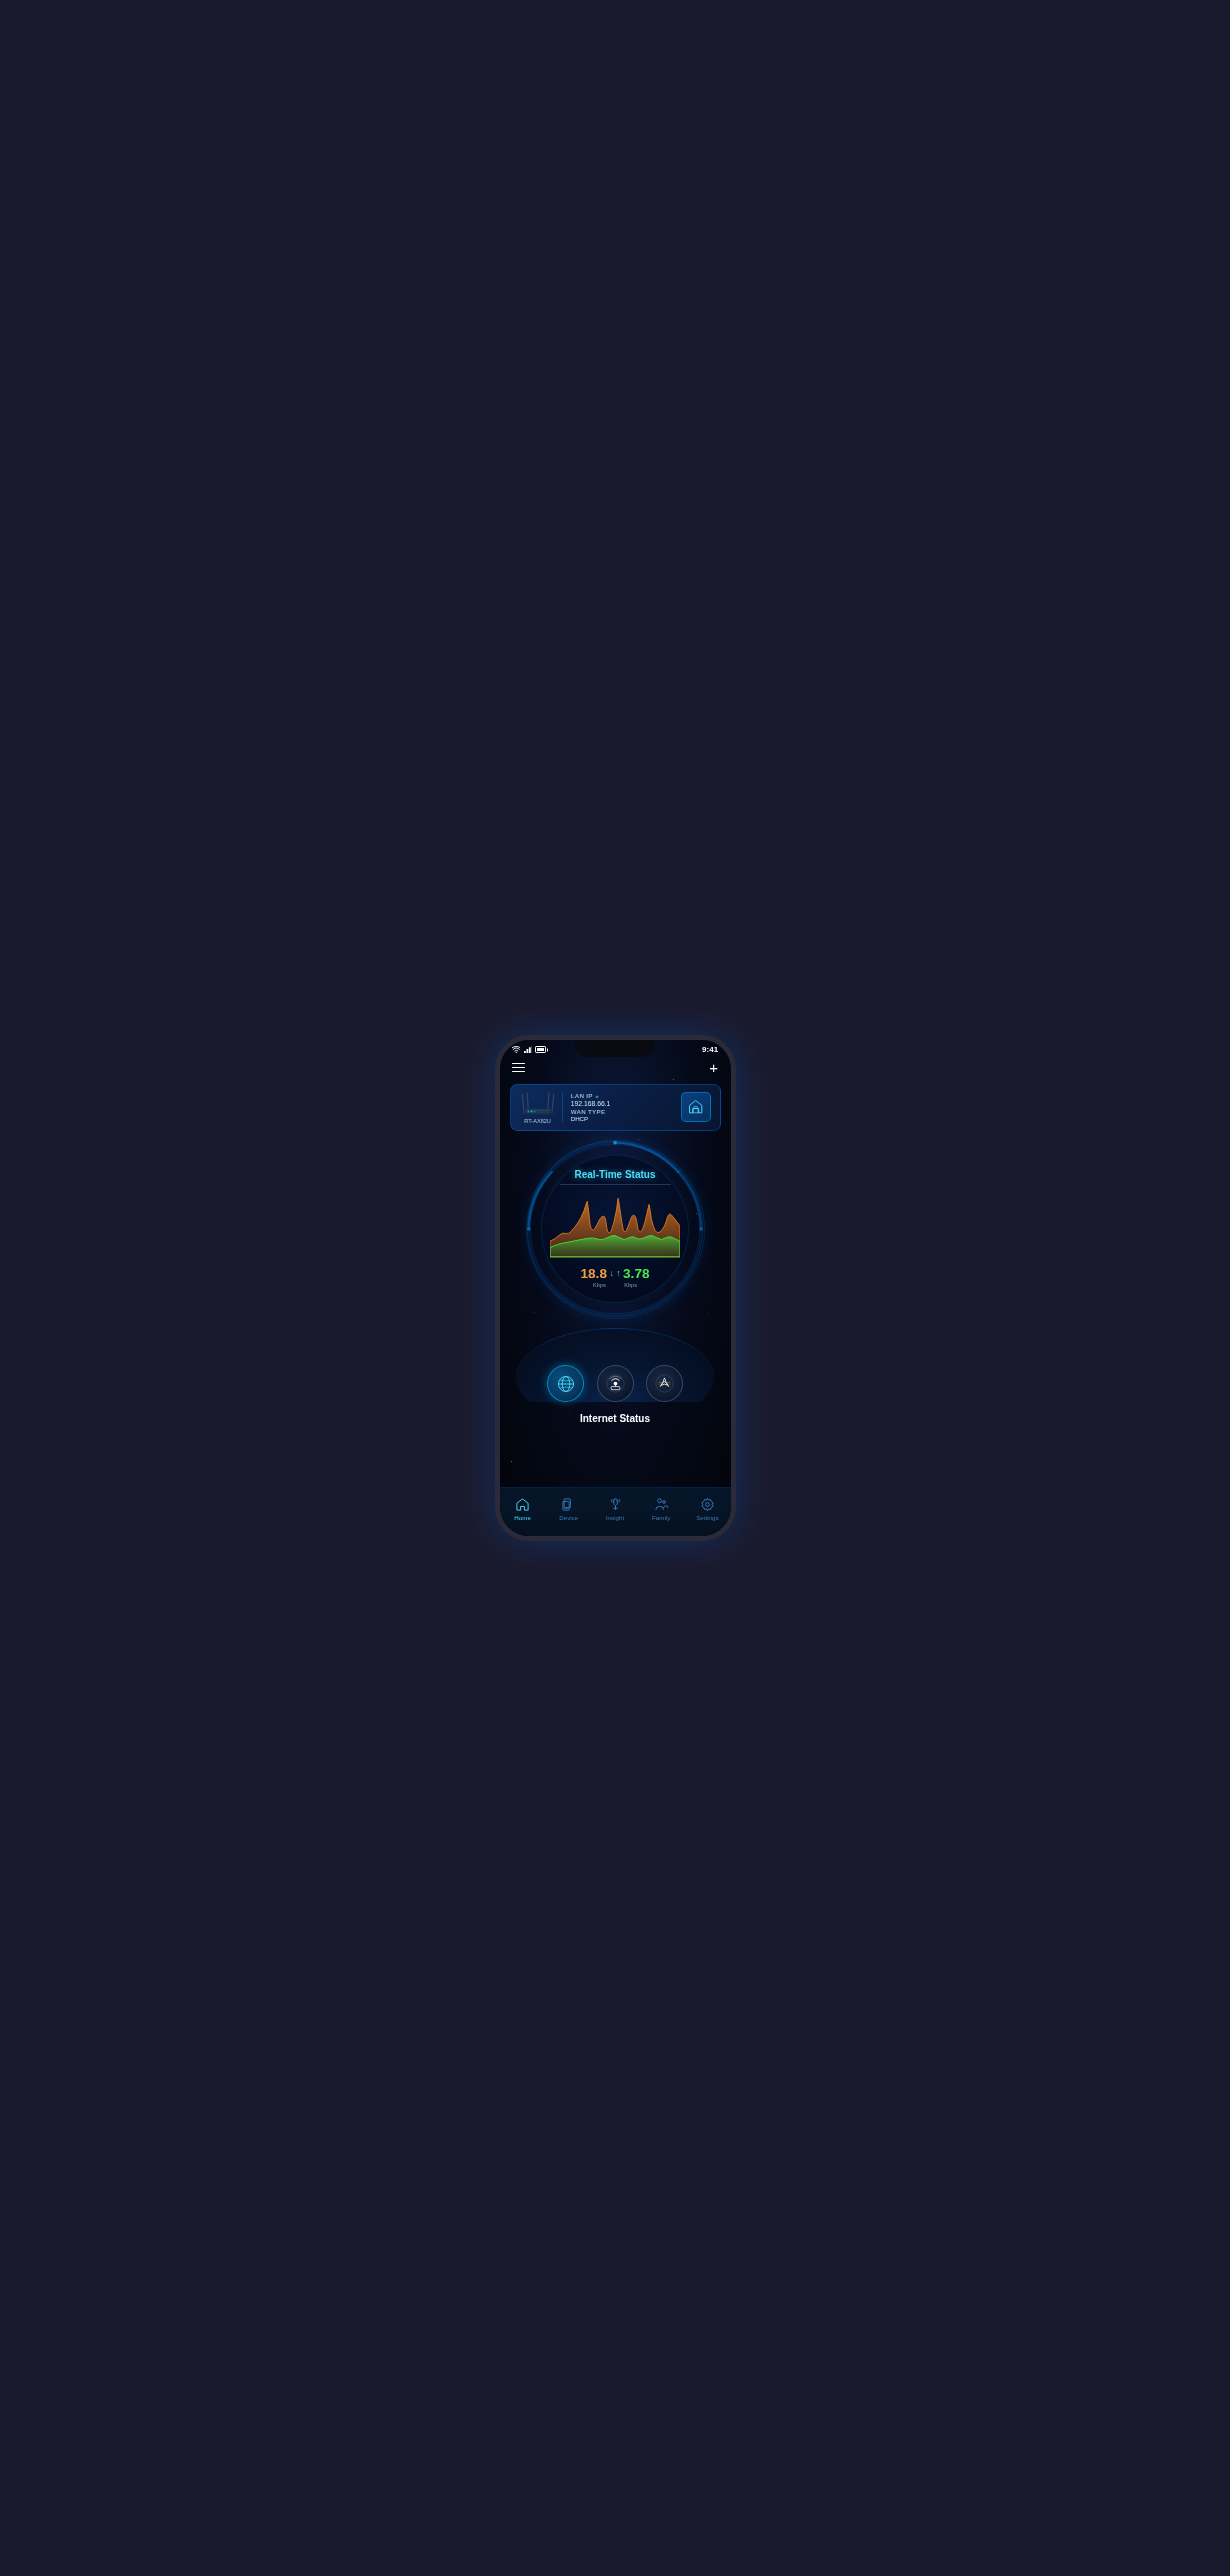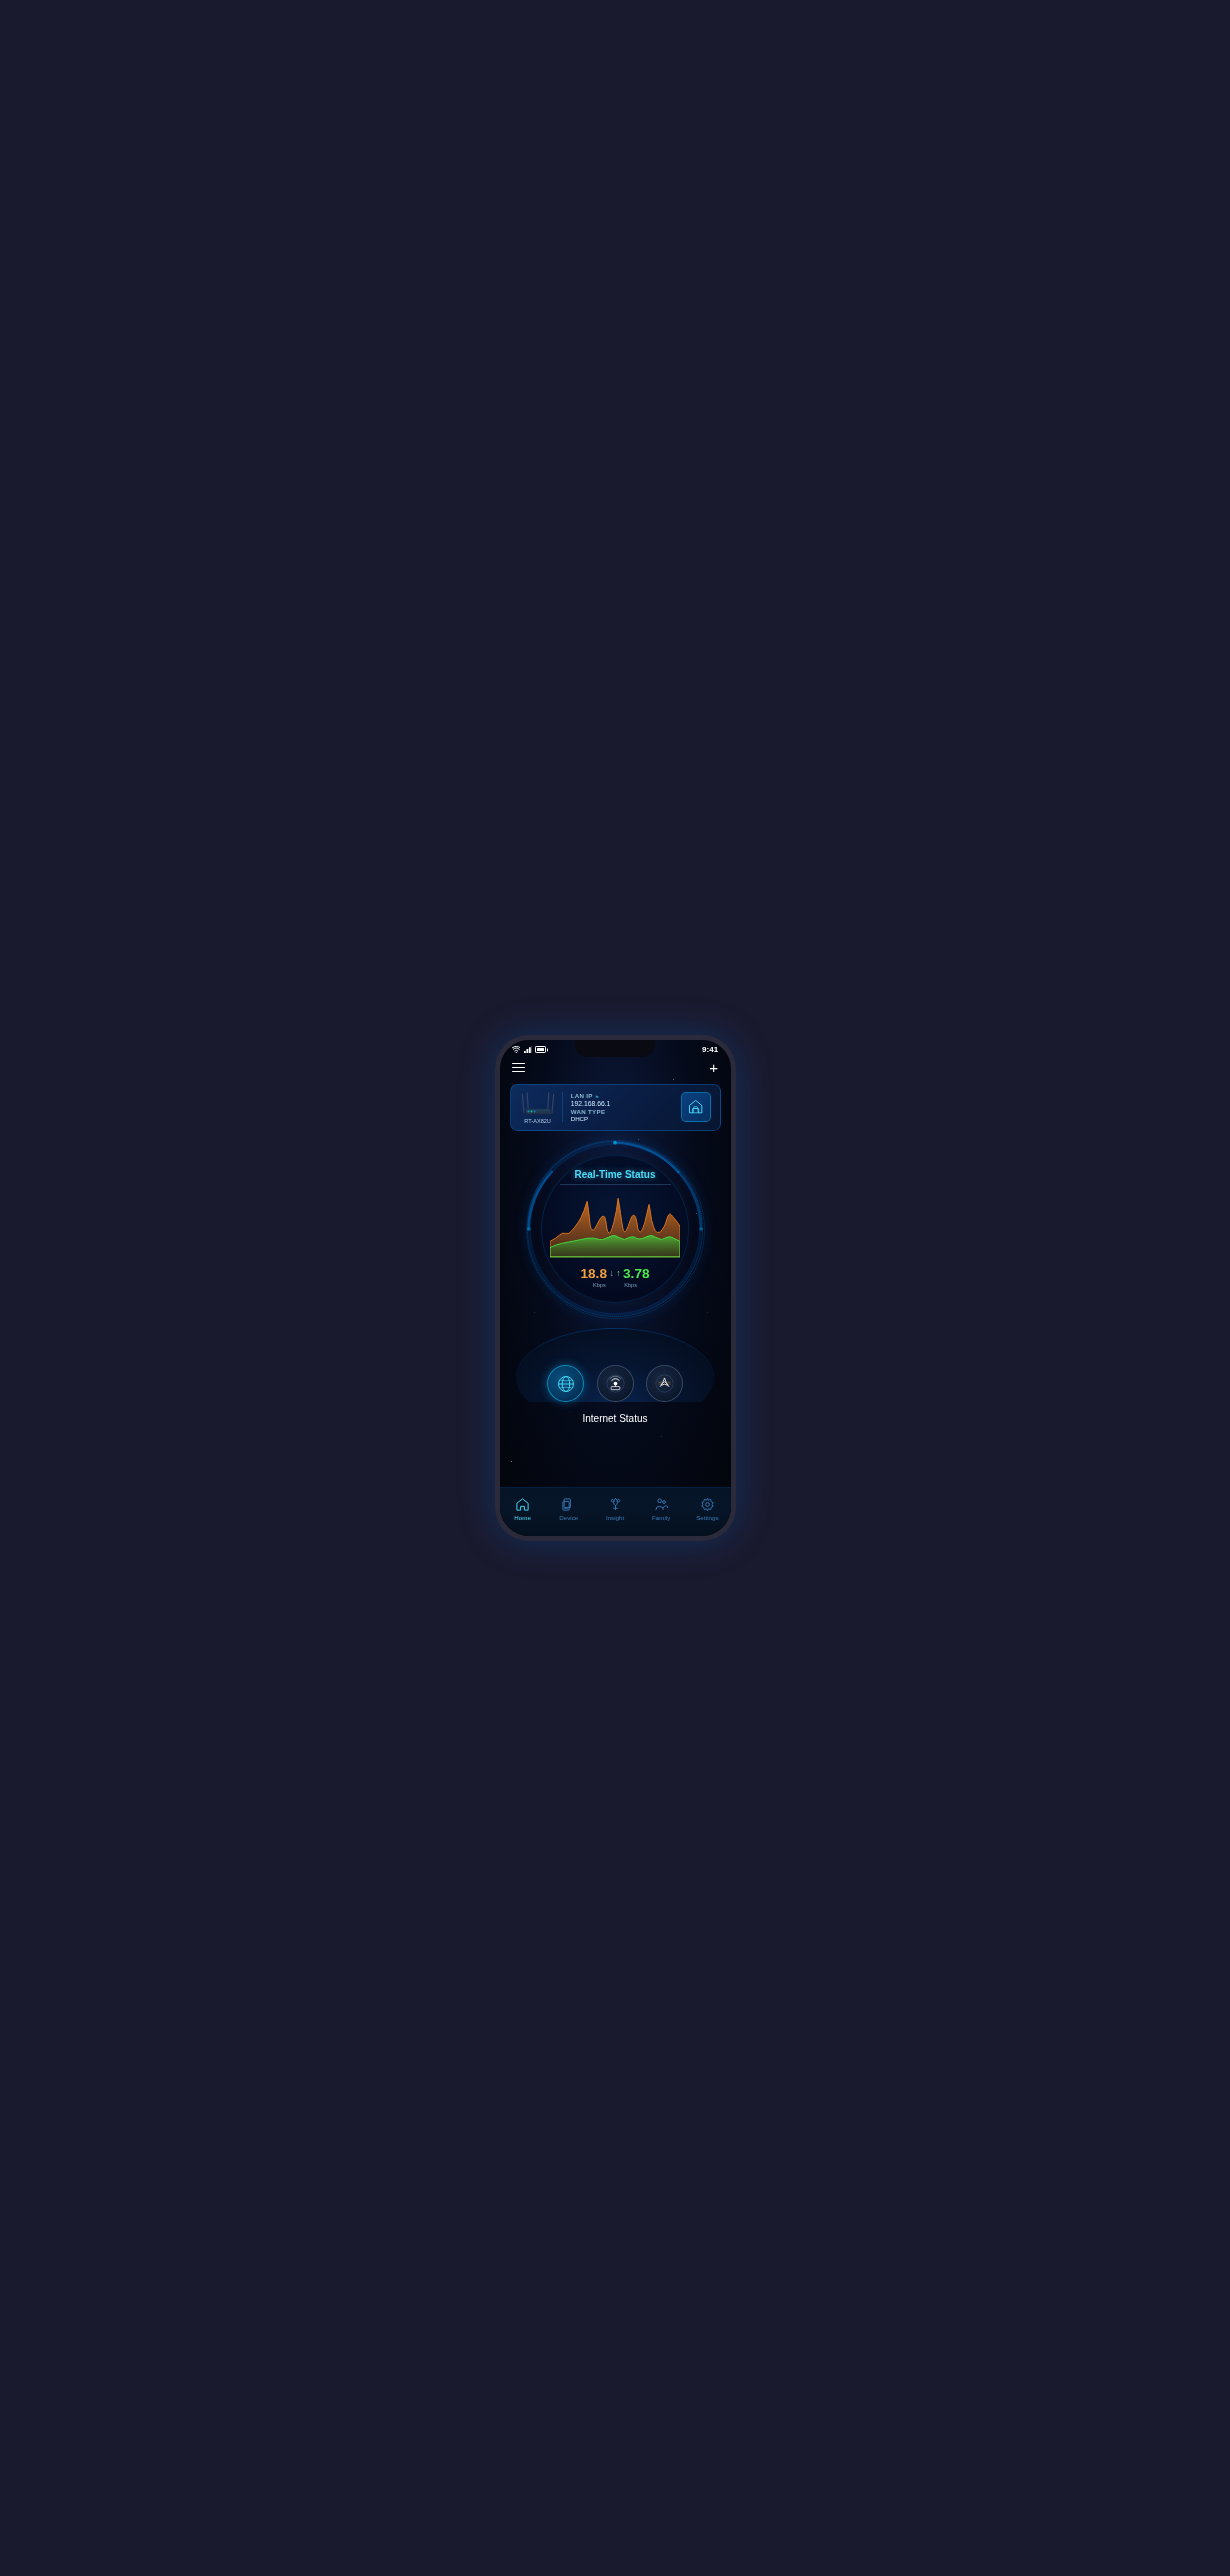--- a/index.html
+++ b/index.html
@@ -336,21 +336,21 @@
     .action-btn.gaming {
       background: radial-gradient(circle at 40% 40%, #1a2840 0%, #0d1a30 60%, #060e1c 100%);
       border-color: rgba(100,120,160,0.5);
     }
     .internet-status-label {
       position: relative;
       z-index: 10;
       text-align: center;
       color: white;
       font-size: 10px;
-      font-weight: 400;
+      font-weight: 700;
       margin-top: 5px;
     }
     
     .bottom-nav {
       position: absolute;
       bottom: 0;
       left: 0;
       right: 0;
       height: 49px;
       background: linear-gradient(to top, #04101e 0%, #061528 60%, rgba(6,21,40,0.95) 100%);

